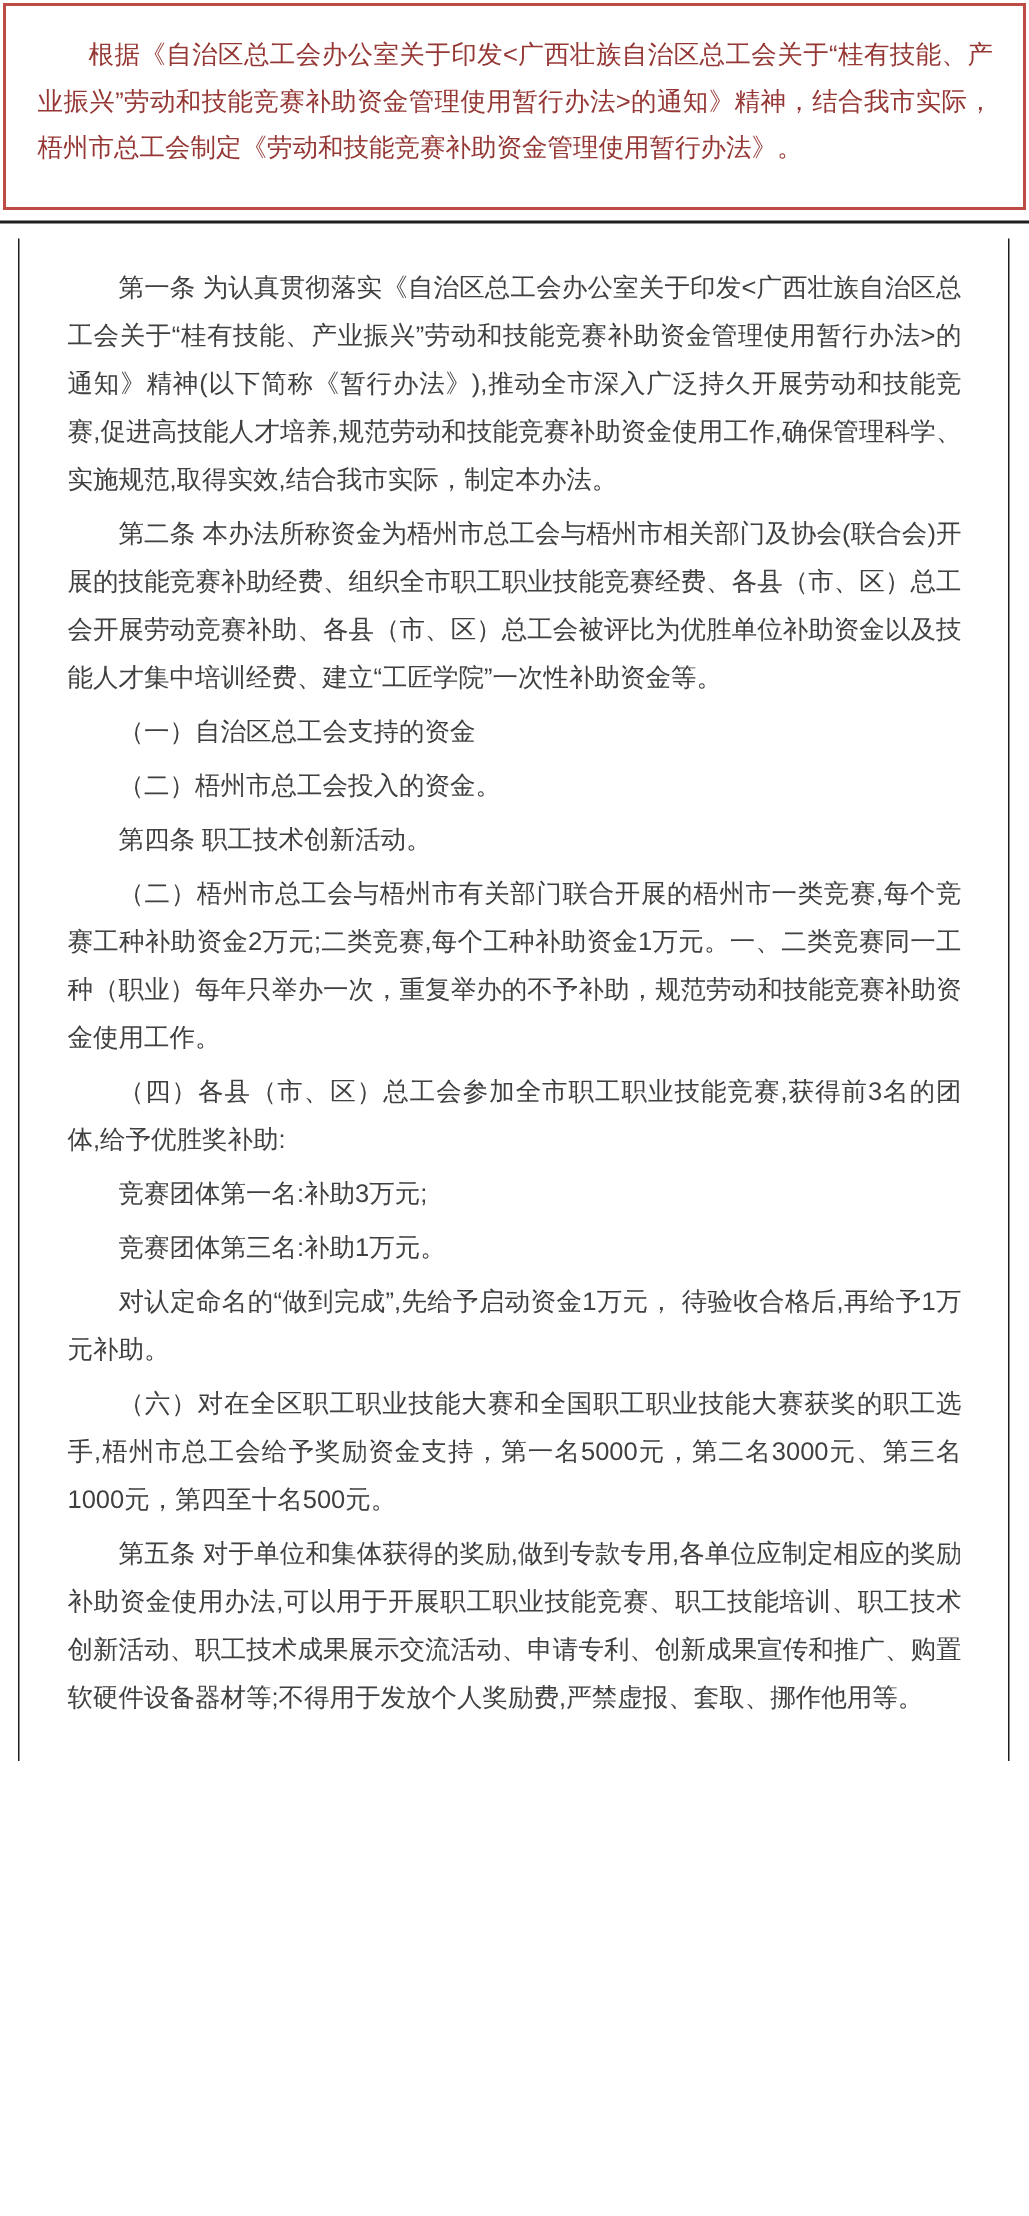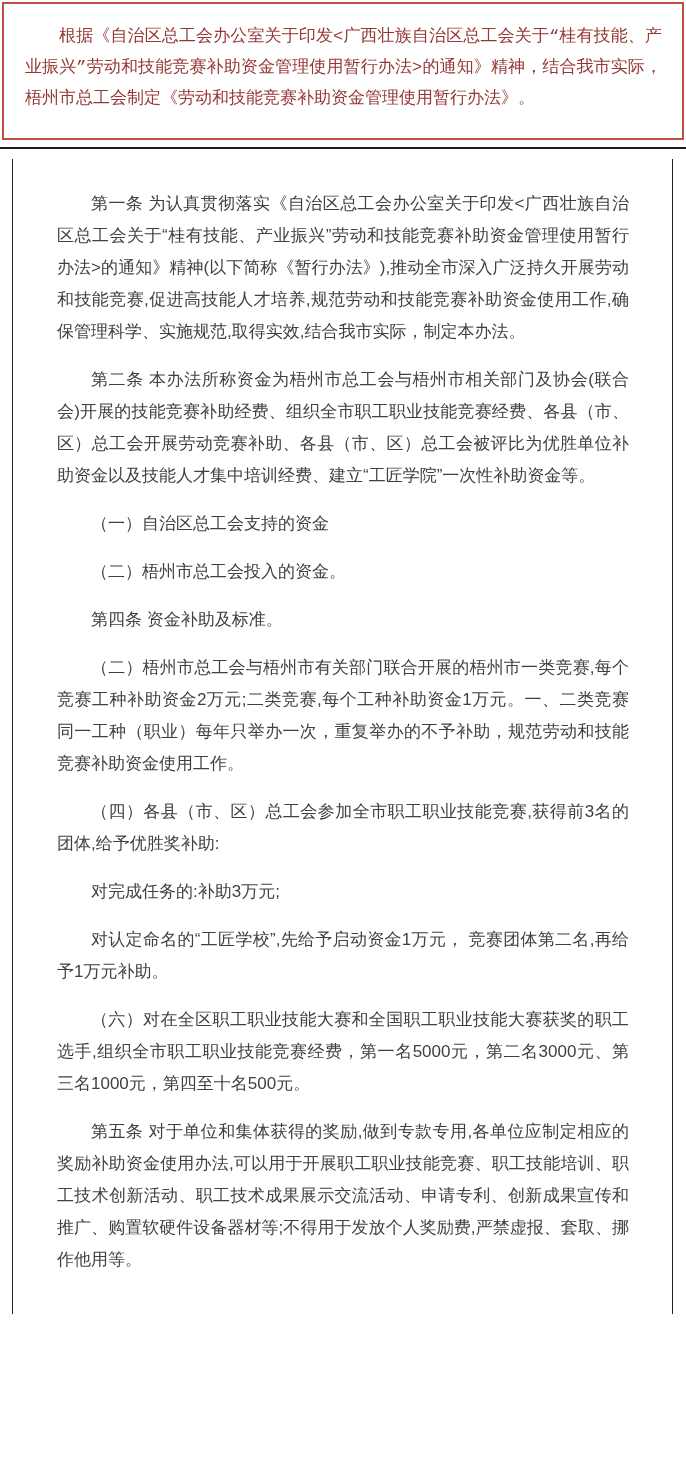--- a/index.html
+++ b/index.html
@@ -19,61 +19,61 @@
 
   .intro-box{
     box-sizing:border-box;
     margin:2px 2px 0 2px;
     border:2px solid var(--intro_border);
     padding:17px 20px 24px 21px;
     color:var(--intro_text);
     font-size:17px;
     line-height:31px;
     text-align:justify;
-    font-family:Liberation Mono, monospace;
   }
   .intro-box p{margin:0;text-indent:2em;}
 
   .rule{
     border:none;height:2px;background:var(--rule);
     margin:7px 0 0 0;width:686px;
   }
 
   .doc-box{
     box-sizing:border-box;
     margin:10px 13px 0 12px;
     border-left:1px solid #1f1f1f;
     border-right:1px solid #1f1f1f;
     padding:13px 27px 22px 28px;
     color:var(--body_text);
     font-size:17px;
     line-height:32px;
     text-align:justify;
   }
-  .doc-box p{margin:16px;text-indent:2em;}
+  .doc-box p{margin:4px;text-indent:2em;}
 </style>
 </head>
 <body>
 
 <div class="page">
 
   <div class="intro-box">
     <p>根据《自治区总工会办公室关于印发&lt;广西壮族自治区总工会关于“桂有技能、产业振兴”劳动和技能竞赛补助资金管理使用暂行办法&gt;的通知》精神，结合我市实际，梧州市总工会制定《劳动和技能竞赛补助资金管理使用暂行办法》。</p>
   </div>
 
   <hr class="rule">
 
   <div class="doc-box">
     <p>第一条 为认真贯彻落实《自治区总工会办公室关于印发&lt;广西壮族自治区总工会关于“桂有技能、产业振兴”劳动和技能竞赛补助资金管理使用暂行办法&gt;的通知》精神(以下简称《暂行办法》),推动全市深入广泛持久开展劳动和技能竞赛,促进高技能人才培养,规范劳动和技能竞赛补助资金使用工作,确保管理科学、实施规范,取得实效,结合我市实际，制定本办法。</p>
     <p>第二条 本办法所称资金为梧州市总工会与梧州市相关部门及协会(联合会)开展的技能竞赛补助经费、组织全市职工职业技能竞赛经费、各县（市、区）总工会开展劳动竞赛补助、各县（市、区）总工会被评比为优胜单位补助资金以及技能人才集中培训经费、建立“工匠学院”一次性补助资金等。</p>
     <p>（一）自治区总工会支持的资金</p>
     <p>（二）梧州市总工会投入的资金。</p>
-    <p>第四条 资金补助及标准。</p>
+    <p>第四条 职工技术创新活动。</p>
     <p>（二）梧州市总工会与梧州市有关部门联合开展的梧州市一类竞赛,每个竞赛工种补助资金2万元;二类竞赛,每个工种补助资金1万元。一、二类竞赛同一工种（职业）每年只举办一次，重复举办的不予补助，规范劳动和技能竞赛补助资金使用工作。</p>
     <p>（四）各县（市、区）总工会参加全市职工职业技能竞赛,获得前3名的团体,给予优胜奖补助:</p>
-    <p>对完成任务的:补助3万元;</p>
-    <p>对认定命名的“工匠学校”,先给予启动资金1万元， 竞赛团体第二名,再给予1万元补助。</p>
-    <p>（六）对在全区职工职业技能大赛和全国职工职业技能大赛获奖的职工选手,组织全市职工职业技能竞赛经费，第一名5000元，第二名3000元、第三名1000元，第四至十名500元。</p>
+    <p>竞赛团体第一名:补助3万元;</p>
+    <p>竞赛团体第三名:补助1万元。</p>
+    <p>对认定命名的“做到完成”,先给予启动资金1万元， 待验收合格后,再给予1万元补助。</p>
+    <p>（六）对在全区职工职业技能大赛和全国职工职业技能大赛获奖的职工选手,梧州市总工会给予奖励资金支持，第一名5000元，第二名3000元、第三名1000元，第四至十名500元。</p>
     <p>第五条 对于单位和集体获得的奖励,做到专款专用,各单位应制定相应的奖励补助资金使用办法,可以用于开展职工职业技能竞赛、职工技能培训、职工技术创新活动、职工技术成果展示交流活动、申请专利、创新成果宣传和推广、购置软硬件设备器材等;不得用于发放个人奖励费,严禁虚报、套取、挪作他用等。</p>
 
   </div>
 
 </div>
 
 </body></html>

